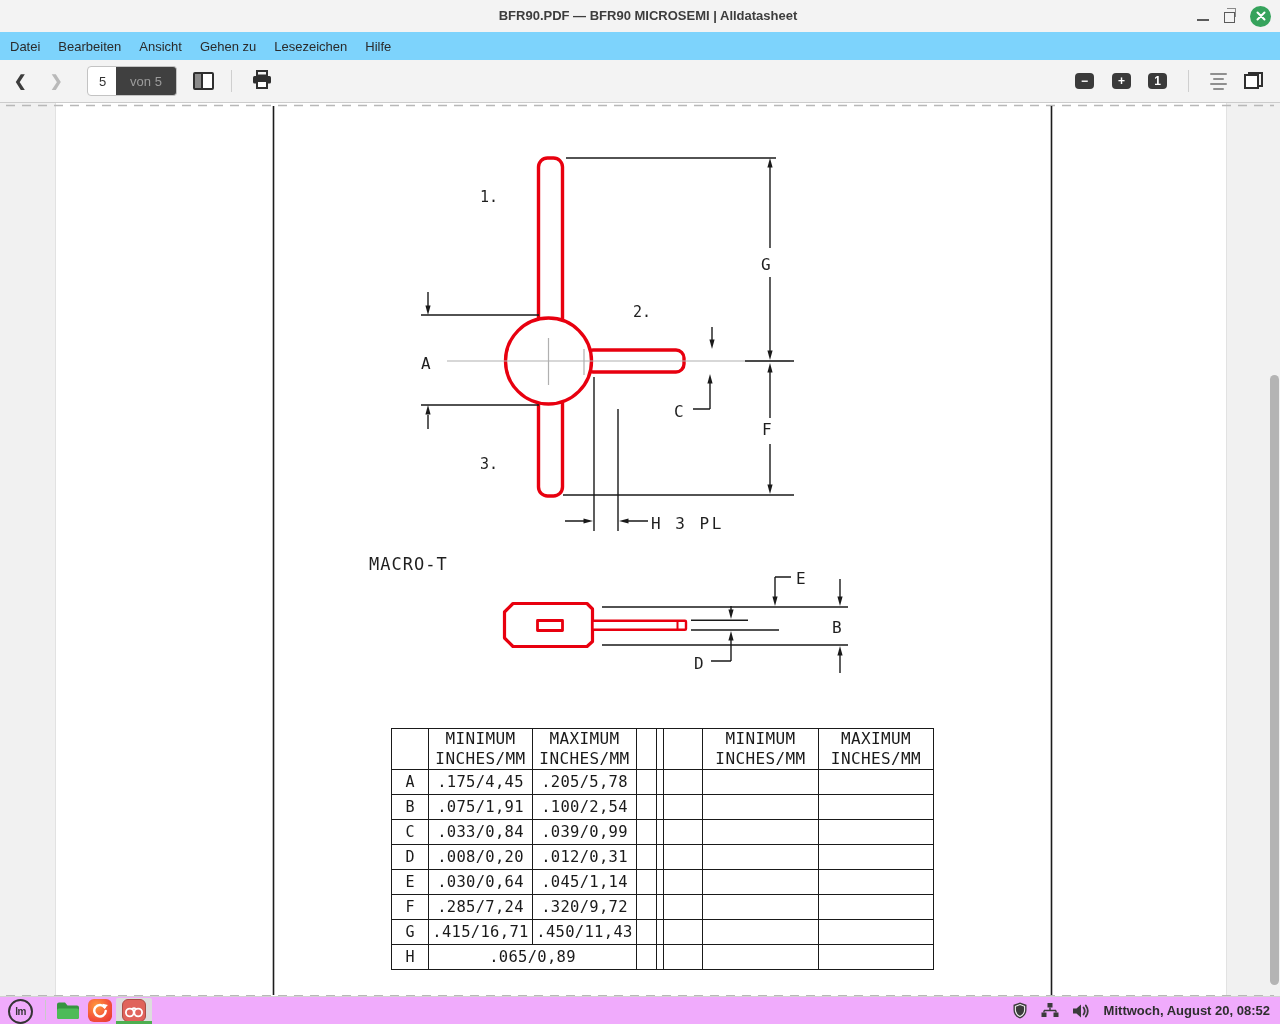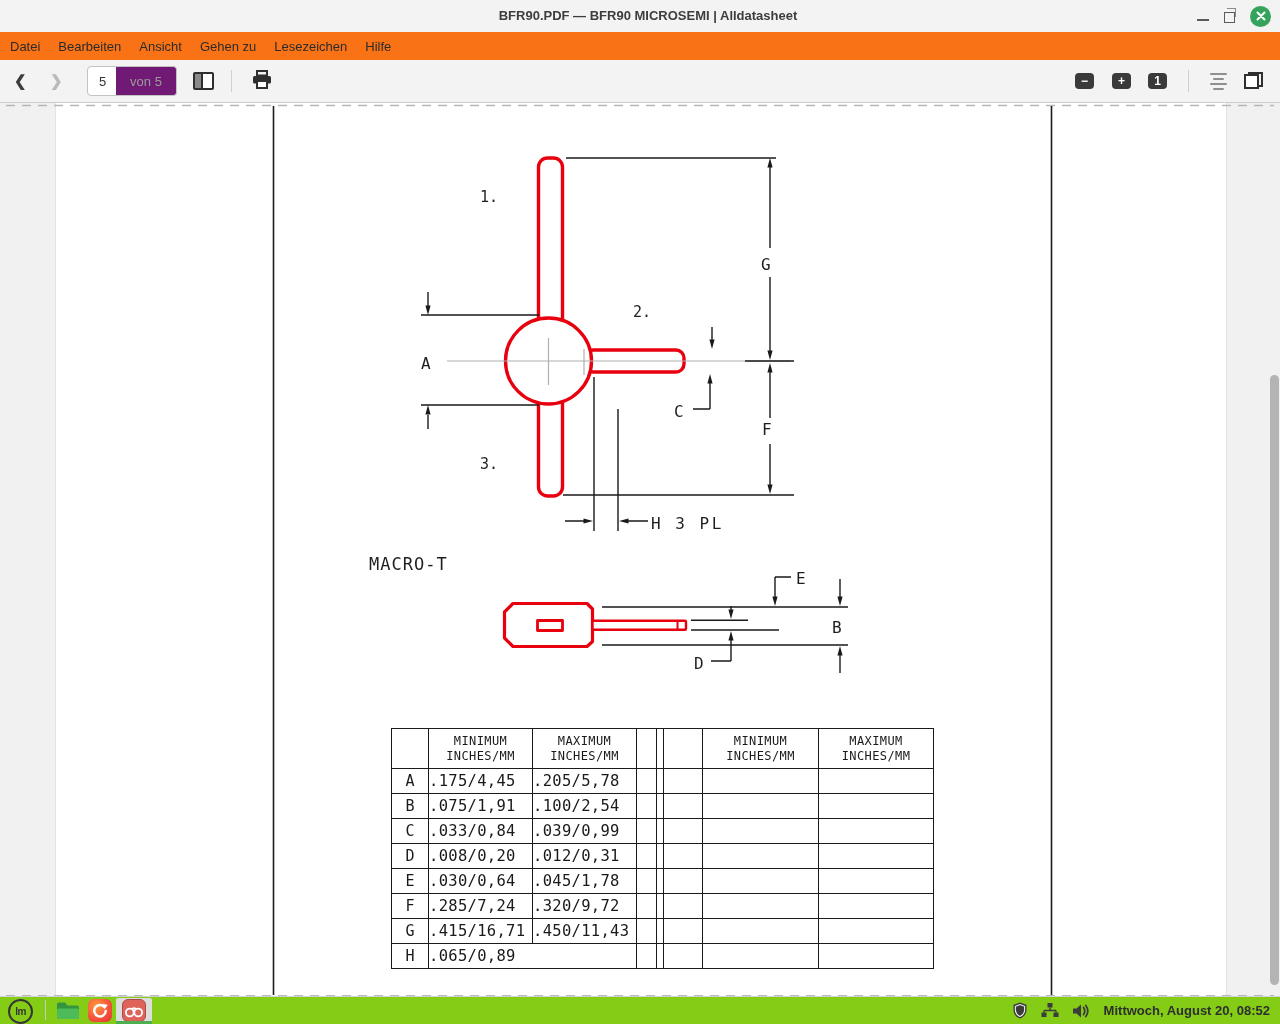--- a/index.html
+++ b/index.html
@@ -9,32 +9,32 @@
   
   .titlebar{position:absolute;top:0;left:0;right:0;height:32px;background:#f3f3f3;}
   .title{line-height:32px;text-align:center;font-size:13px;font-weight:bold;color:#3d3d3d;padding-left:16px;}
   .win-controls{position:absolute;right:9px;top:0;height:32px;display:flex;align-items:center;gap:15px;}
   .btn-min{width:12px;height:2px;background:#5a5a5a;margin-top:7px;}
   .btn-restore{width:9px;height:9px;border:1.5px solid #5a5a5a;position:relative;background:#f3f3f3;margin-top:2px;}
   .btn-restore::before{content:"";position:absolute;left:2px;top:-5px;width:8px;height:8px;
       border-top:1.5px solid #8a8a8a;border-right:1.5px solid #8a8a8a;}
   .btn-close{width:21px;height:21px;border-radius:50%;background:#36a35c;display:flex;align-items:center;justify-content:center;}
   
-  .menubar{position:absolute;top:32px;left:0;right:0;height:28px;background:#f97316;
+  .menubar{position:absolute;top:32px;left:0;right:0;height:28px;background:#7dd3fc;
       display:flex;align-items:center;gap:18px;padding-left:10px;font-size:13px;color:#2b2b2b;}
   .menu-item{cursor:default;}
   
   .toolbar{position:absolute;top:60px;left:0;right:0;height:42px;background:#f3f3f3;border-bottom:1px solid #cccccc;}
   .tb{position:absolute;display:flex;align-items:center;justify-content:center;}
   .chev{font-size:15px;font-weight:bold;}
   .pageinput{left:87px;top:6px;width:29px;height:28px;background:#ffffff;border:1px solid #c3c3c3;
       border-radius:4px 0 0 4px;text-align:center;font-size:13px;color:#333;position:absolute;padding:0;
       font-family:"Liberation Sans",sans-serif;}
   .pagetotal{left:116px;top:6px;width:60px;height:28px;border:1px solid #c3c3c3;border-left:none;
-      border-radius:0 4px 4px 0;color:#9c9c9c;font-size:13px;background:#701a75;}
+      border-radius:0 4px 4px 0;color:#9c9c9c;font-size:13px;background:#404040;}
   .icon-sidebar{width:17px;height:14px;border:2px solid #2f2f2f;border-radius:2px;position:relative;background:#fff;}
   .icon-sidebar .pane{position:absolute;left:0;top:0;bottom:0;width:6px;background:#8a8a8a;border-right:2px solid #2f2f2f;}
   .vsep{width:1px;height:22px;background:#cfcfcf;position:absolute;top:10px;}
   .sqbtn{width:19px;height:16px;background:#3a3a3a;border-radius:4px;color:#ffffff;
       font-size:12px;font-weight:bold;line-height:15px;text-align:center;}
   .icon-lines{display:flex;flex-direction:column;gap:2.5px;align-items:center;}
   .icon-lines i{display:block;height:2.4px;background:#8f8f8f;border-radius:1px;}
   .icon-lines i:nth-child(odd){width:17px;}
   .icon-lines i:nth-child(even){width:11px;}
   .icon-dual{width:19px;height:17px;position:relative;}
@@ -45,25 +45,25 @@
   .page{position:absolute;left:55px;width:1170px;top:0;bottom:0;background:#ffffff;
       border-left:1px solid #e2e2e2;border-right:1px solid #e2e2e2;}
   .drawing{position:absolute;left:0;top:0;}
   .scroll-thumb{position:absolute;right:1px;top:272px;width:9px;height:610px;background:#b4b4b4;border-radius:4.5px;}
   
   .dim-table{position:absolute;left:391px;top:625px;border-collapse:collapse;table-layout:fixed;background:#fff;
       font-family:"DejaVu Sans Mono",monospace;color:#1a1a1a;}
   .dim-table td,.dim-table th{border:1.6px solid #1a1a1a;padding:0;overflow:hidden;}
   .dim-table thead tr{height:40px;}
   .dim-table tbody tr{height:25px;}
-  .th-2l{font-weight:normal;font-size:12px;line-height:1.25;letter-spacing:0.4px;text-align:center;}
+  .th-2l{font-weight:normal;font-size:16px;line-height:1.25;letter-spacing:0.4px;text-align:center;}
   .c-label{text-align:center;font-size:15px;}
-  .c-val{text-align:left;font-size:15.5px;letter-spacing:0.3px;margin-top:13px;}
-  
-  .taskbar{position:absolute;bottom:0;left:0;right:0;height:27px;background:#84cc16;border-top:1px solid #d2d2d2;}
+  .c-val{text-align:center;font-size:15.5px;letter-spacing:0.3px;margin-top:13px;}
+  
+  .taskbar{position:absolute;bottom:0;left:0;right:0;height:27px;background:#f0abfc;border-top:1px solid #d2d2d2;}
   .mintbtn{position:absolute;left:8px;top:2px;width:21px;height:21px;border:2px solid #343434;border-radius:50%;
       display:flex;align-items:center;justify-content:center;font-size:10px;font-weight:bold;color:#343434;letter-spacing:-0.5px;}
   .tsep{position:absolute;left:45px;top:3px;width:1px;height:20px;background:#c9c9c9;}
   .task-icon{position:absolute;top:2px;width:24px;height:23px;display:flex;align-items:center;justify-content:center;}
   .ff-icon{border-radius:6px;background:radial-gradient(circle at 35% 30%,#ff9a3c,#f3503a 60%,#e23630);}
   .reader-wrap{position:absolute;left:116px;top:1px;width:36px;height:26px;background:#dddddd;border-radius:2px;}
   .reader-icon{position:absolute;left:6px;top:1px;width:24px;height:23px;border-radius:6px;background:#e0635b;
       border:1px solid #aa4c45;box-sizing:border-box;display:flex;align-items:center;justify-content:center;}
   .reader-underline{position:absolute;left:0;bottom:0;width:36px;height:3px;background:#4caf50;}
   .tray{position:absolute;right:0;top:0;height:27px;display:flex;align-items:center;gap:13px;padding-right:10px;}
@@ -292,21 +292,21 @@
           <td class="c-val">.012/0,31</td>
           <td></td>
           <td></td>
           <td></td>
           <td></td>
           <td></td>
         </tr>
         <tr>
           <td class="c-label">E</td>
           <td class="c-val">.030/0,64</td>
-          <td class="c-val">.045/1,78</td>
+          <td class="c-val">.045/1,14</td>
           <td></td>
           <td></td>
           <td></td>
           <td></td>
           <td></td>
         </tr>
         <tr>
           <td class="c-label">F</td>
           <td class="c-val">.285/7,24</td>
           <td class="c-val">.320/9,72</td>

